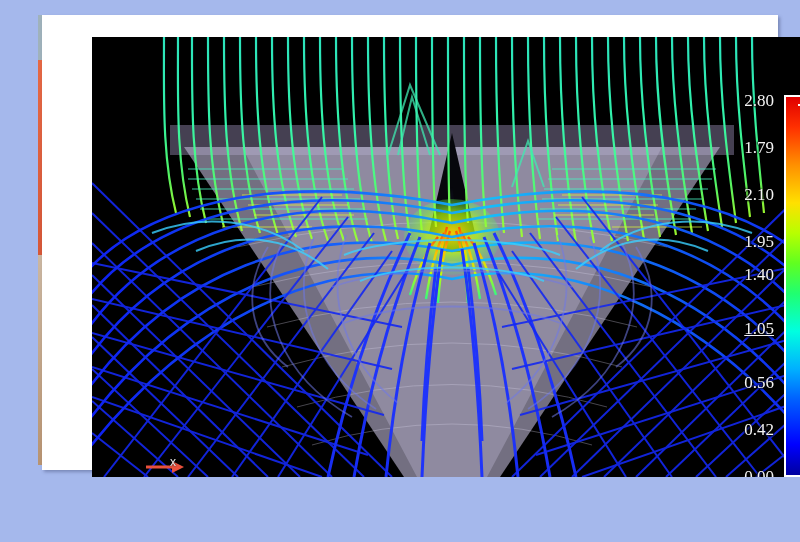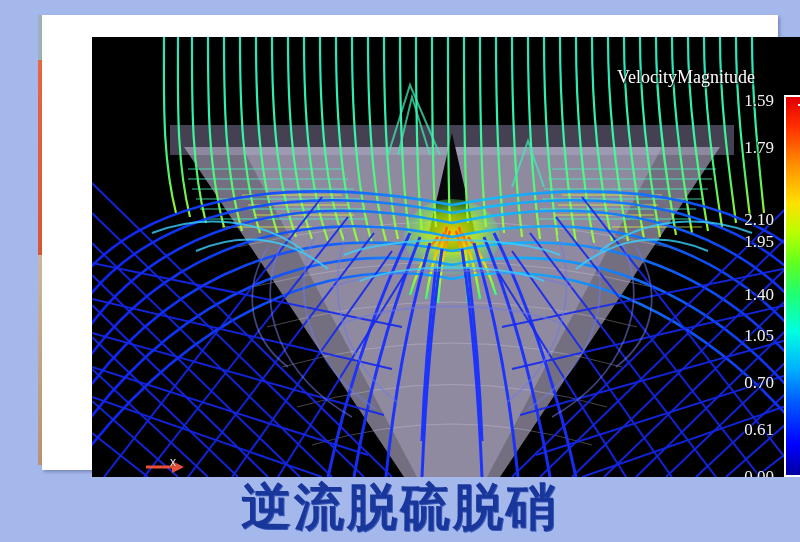--- a/index.html
+++ b/index.html
@@ -303,40 +303,38 @@
             <path d="M660,196 C610,176 550,182 508,214"></path>
             <path d="M104,214 C150,194 196,200 236,232"></path>
             <path d="M616,214 C570,194 524,200 484,232"></path>
             <path d="M252,218 C300,198 420,198 468,218"></path>
             <path d="M268,244 C310,226 410,226 452,244"></path>
           </g>
 
         </g>
       </svg>
 
-      <div id="cb-title" class="cb-title">VelocityMagnitude</div>
 
       <div id="cbar"></div>
       <div id="cbar-top-tick"></div>
       <div id="cbar-bot-tick"></div>
 
-      <div class="tick" style="left:624px;top:54px;">1.59</div>
+      <div class="tick" style="left:624px;top:54px;">2.80</div>
       <div class="tick" style="left:624px;top:101px;">1.79</div>
-      <div class="tick" style="left:624px;top:148px;margin-top:25px;">2.10</div>
+      <div class="tick" style="left:624px;top:148px;">2.10</div>
       <div class="tick" style="left:624px;top:195px;">1.95</div>
-      <div class="tick" style="left:624px;top:248px;">1.40</div>
-      <div class="tick" style="left:624px;top:289px;">1.05</div>
-      <div class="tick" style="left:624px;top:336px;">0.70</div>
-      <div class="tick" style="left:624px;top:383px;">0.61</div>
+      <div class="tick" style="left:624px;top:228px;">1.40</div>
+      <div class="tick" style="left:624px;top:282px;text-decoration:underline;">1.05</div>
+      <div class="tick" style="left:624px;top:336px;">0.56</div>
+      <div class="tick" style="left:624px;top:383px;">0.42</div>
       <div class="tick" style="left:624px;top:430px;">0.00</div>
 
       <svg id="axis-ind" viewBox="0 0 40 24">
         <line x1="2" y1="12" x2="28" y2="12" stroke="#e8503c" stroke-width="3"></line>
         <polygon points="28,6 40,12 28,18" fill="#e8503c"></polygon>
       </svg>
       <div id="axis-label-x">x</div>
 
     </div>
   </div>
 
-  <div id="caption">逆流脱硫脱硝</div>
 
 </div>
 
 </body></html>

